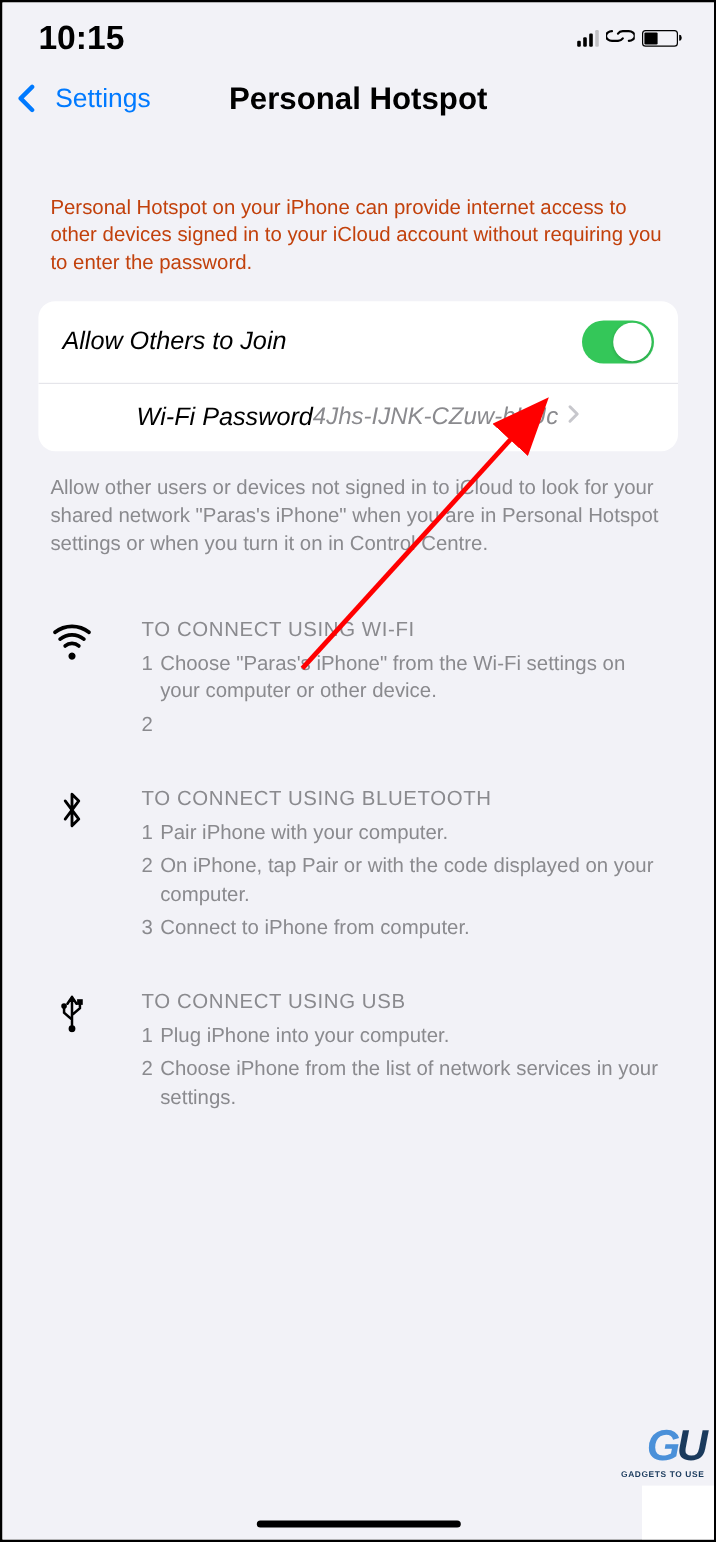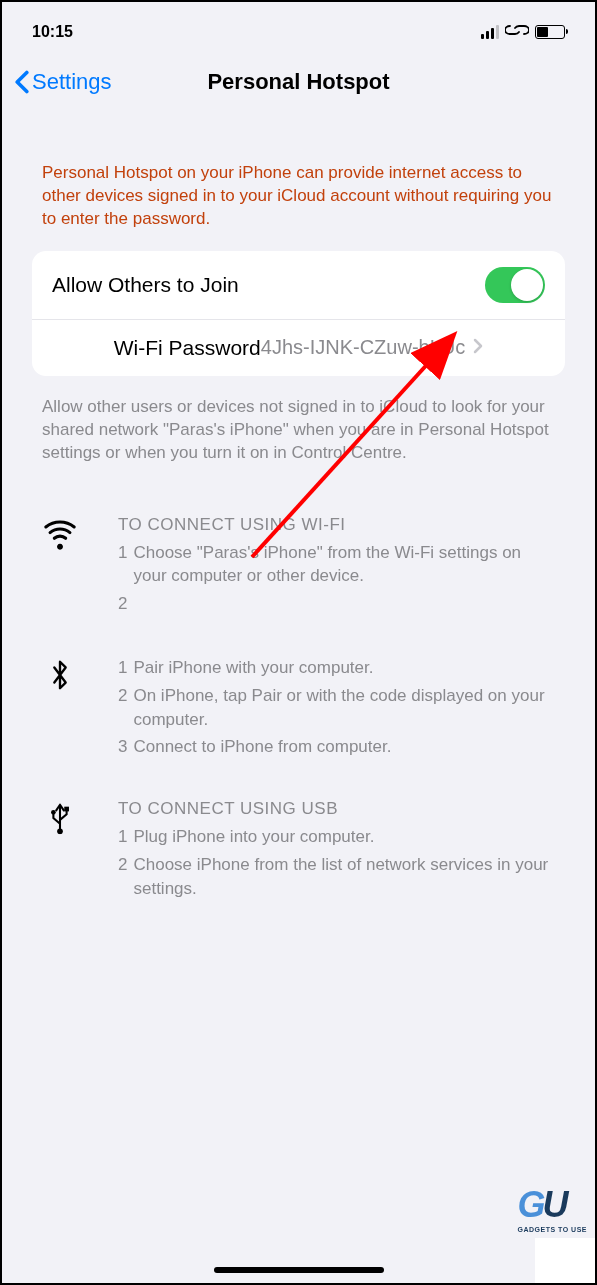--- a/index.html
+++ b/index.html
@@ -24,21 +24,21 @@
     }
     .status-bar {
       height: 50px;
       display: flex;
       align-items: center;
       justify-content: space-between;
       padding: 0 30px;
       padding-top: 10px;
     }
     .time {
-      font-size: 16px;
+      font-size: 28px;
       font-weight: 600;
     }
     .status-icons {
       display: flex;
       align-items: center;
       gap: 6px;
     }
     .signal-bars {
       display: flex;
       align-items: flex-end;
@@ -85,28 +85,28 @@
       display: flex;
       align-items: center;
       position: relative;
       padding: 0 12px;
     }
     .back-btn {
       display: flex;
       align-items: center;
       color: #007aff;
       font-size: 22px;
-      gap: 2px;
+      gap: 16px;
     }
     .back-btn svg { width: 16px; height: 24px; }
     .nav-title {
       position: absolute;
       left: 50%;
       transform: translateX(-50%);
-      font-size: 22px;
+      font-size: 26px;
       font-weight: 600;
     }
     .content {
       padding: 0 30px;
     }
     .intro-text {
       color: #c2410c;
       font-size: 17px;
       line-height: 1.35;
       padding: 50px 10px 20px 10px;
@@ -115,20 +115,21 @@
       background: #fff;
       border-radius: 14px;
       overflow: hidden;
     }
     .row {
       display: flex;
       align-items: center;
       justify-content: space-between;
       padding: 16px 20px;
       min-height: 56px;
+      font-style: italic;
     }
     .row + .row {
       border-top: 1px solid #e5e5ea;
       justify-content: center;
     }
     .row-label {
       font-size: 21px;
       color: #000;
     }
     .row-value {
@@ -204,20 +205,21 @@
       position: absolute;
       left: 240px;
       top: 320px;
       pointer-events: none;
       z-index: 10;
     }
     .watermark {
       position: absolute;
       right: 8px;
       bottom: 50px;
+      text-align: right;
     }
     .watermark-logo {
       font-size: 36px;
       font-weight: 900;
       font-style: italic;
       letter-spacing: -3px;
     }
     .watermark-logo .g { color: #4a90d9; }
     .watermark-logo .u { color: #1a3a5c; }
     .watermark-sub {
@@ -323,20 +325,21 @@
         </div>
       </div>
 
       <div class="inst-block">
         <div class="inst-icon">
           <svg viewBox="0 0 24 36">
               <path d="M6 10 L18 26 L12 32 L12 4 L18 10 L6 26" stroke="#000" stroke-width="2.5" fill="none" stroke-linejoin="round" stroke-linecap="round"></path>
             </svg>
         </div>
         <div class="inst-content">
+          <div class="inst-title">TO CONNECT USING BLUETOOTH</div>
           <div class="inst-step">
               <span class="inst-num">1</span>
               <span>Pair iPhone with your computer.</span>
             </div>
           <div class="inst-step">
               <span class="inst-num">2</span>
               <span>On iPhone, tap Pair or with the code displayed on your computer.</span>
             </div>
           <div class="inst-step">
               <span class="inst-num">3</span>

